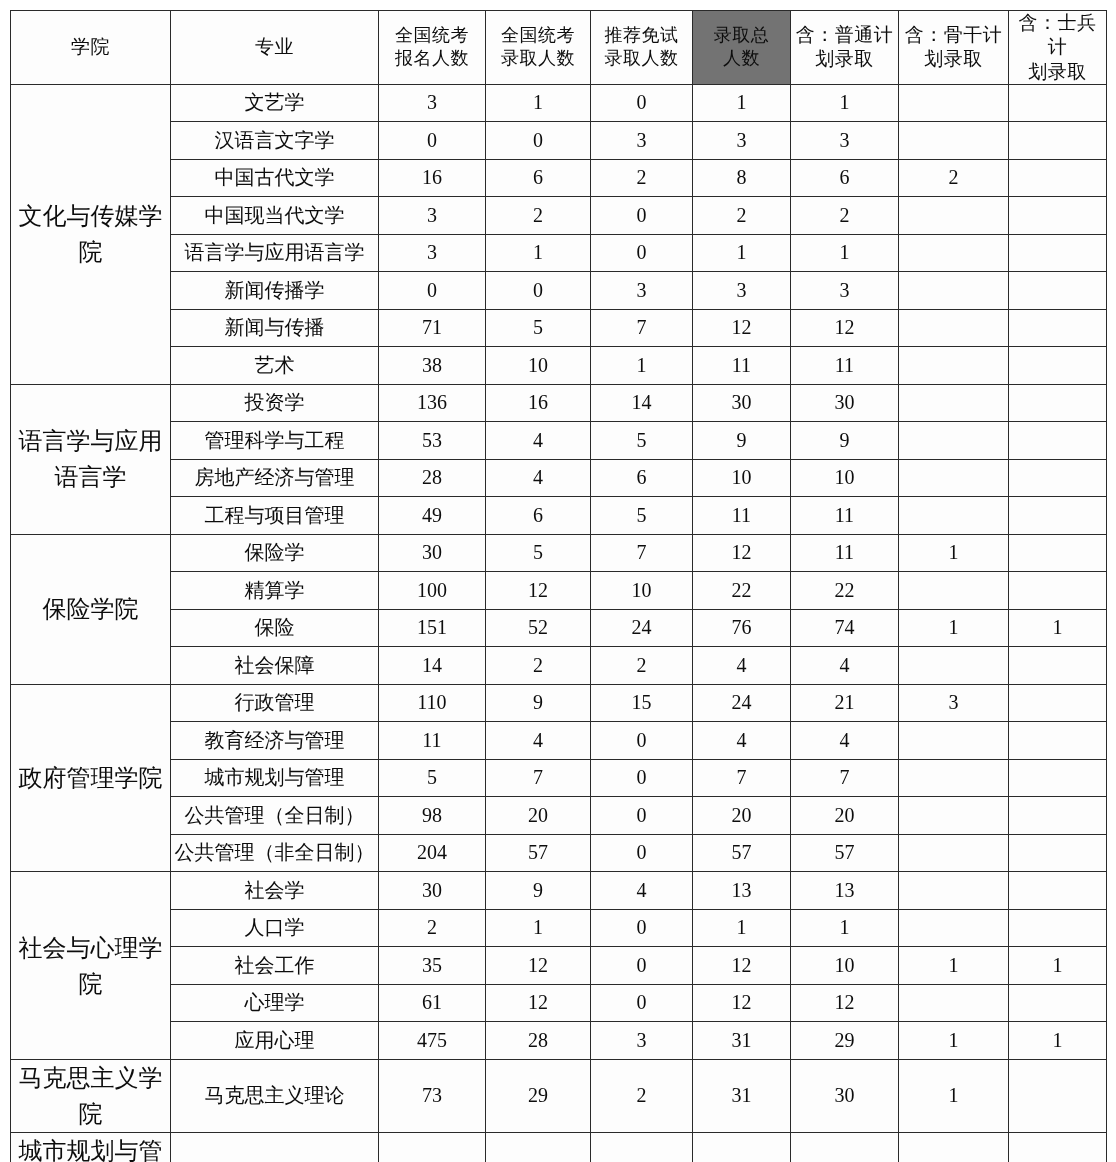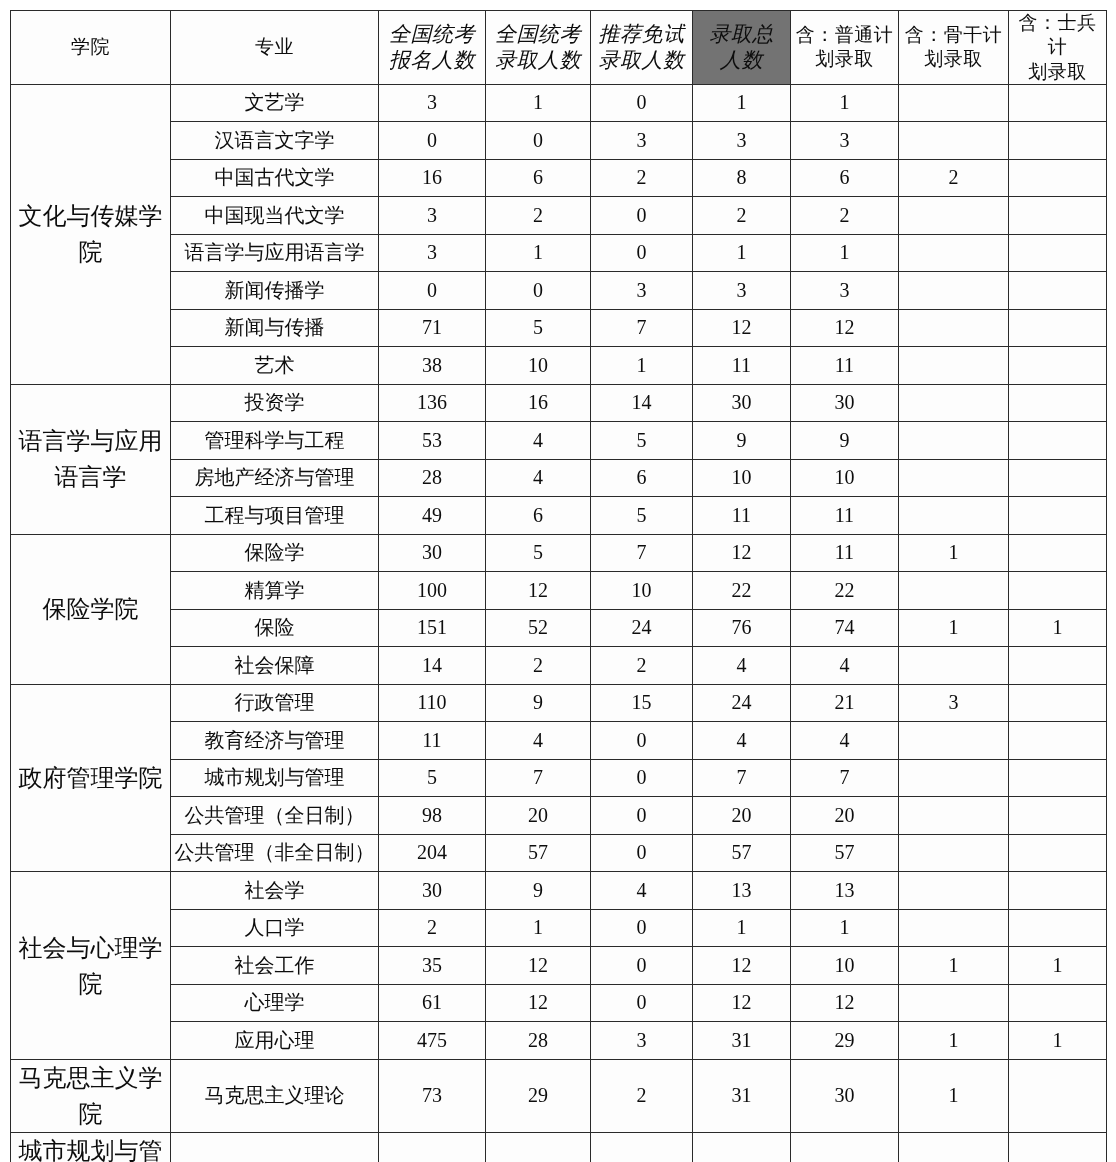--- a/index.html
+++ b/index.html
@@ -50,22 +50,21 @@
   col.c-soldier   { width: 98px; }
 
   thead td {
     height: 70px;
     font-size: 20px;
     line-height: 1.32;
     letter-spacing: 0.5px;
     font-weight: 600;
   }
   thead td.hdr-wide {
-    font-size: 21px;
-    font-style: italic;
+    font-size: 18px;
   }
   td.green, thead td.green {
     background: #737373;
   }
   tbody td {
     height: 36.5px;
     font-size: 20px;
   }
   tbody td.college {
     font-size: 24px;

